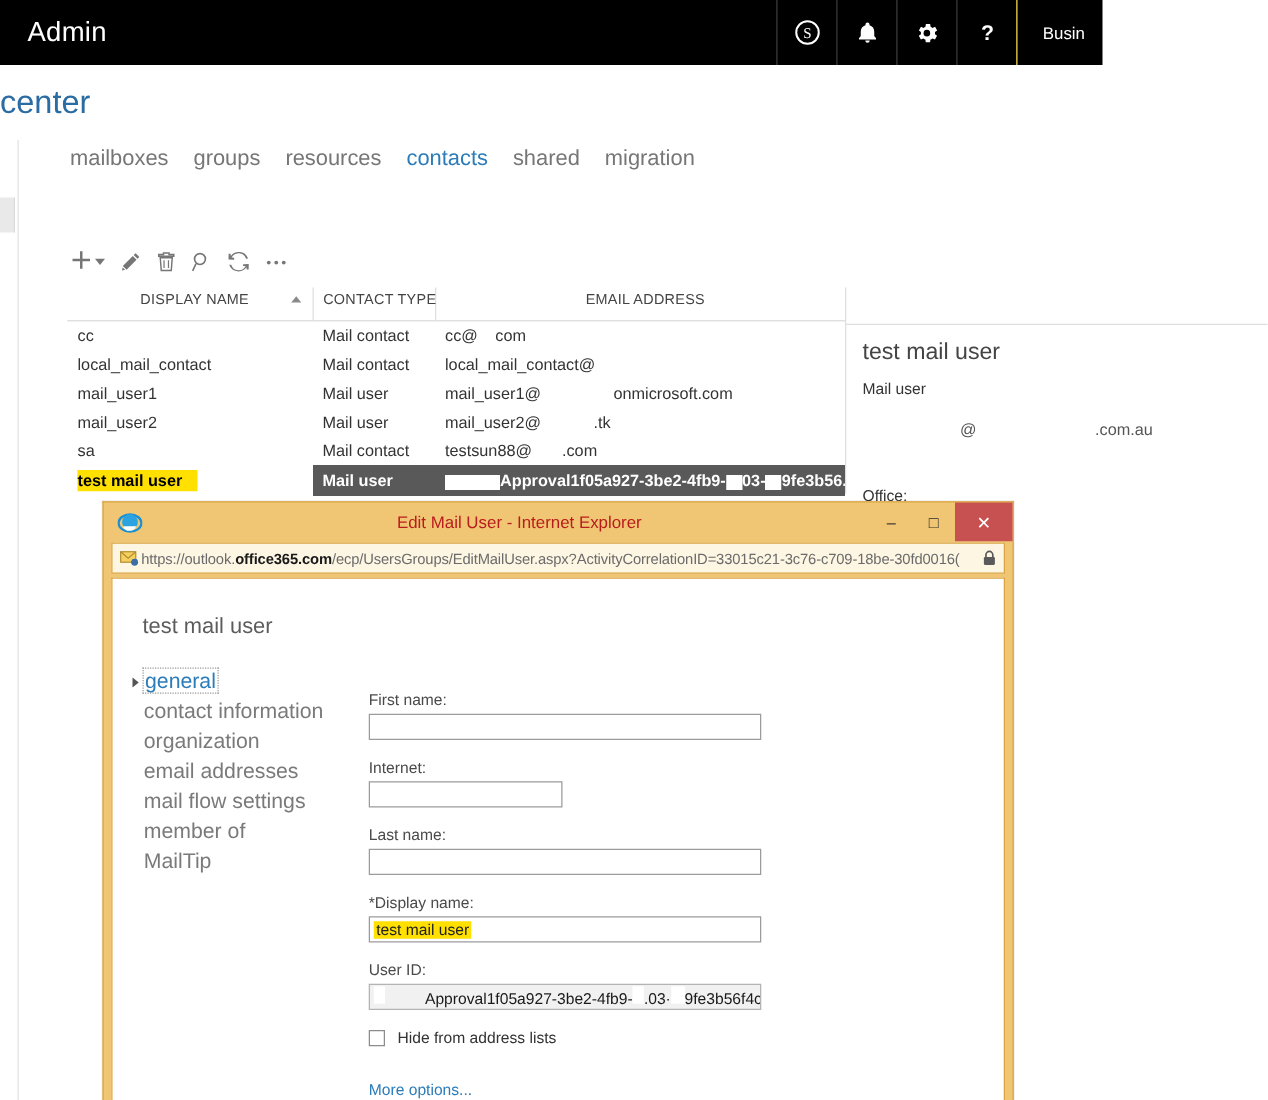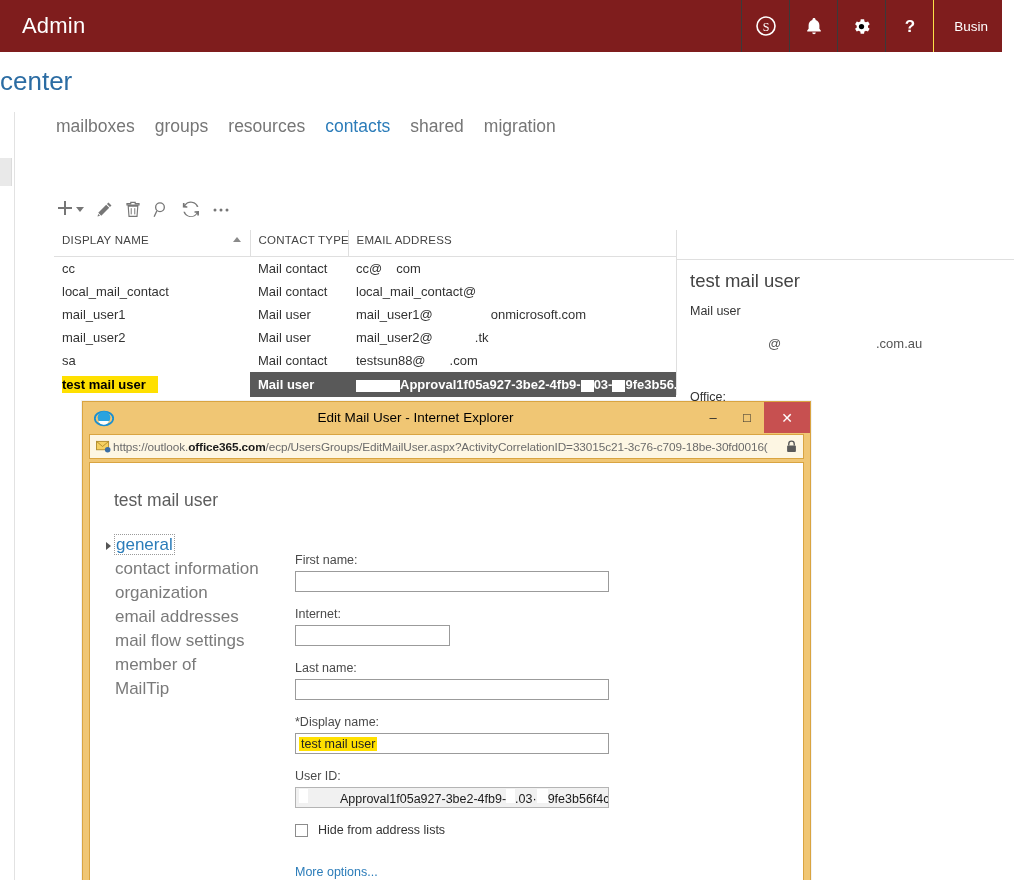--- a/index.html
+++ b/index.html
@@ -8,22 +8,22 @@
     width: 1014px; height: 880px;
     overflow: hidden;
     background: #ffffff;
     font-family: "Liberation Sans", sans-serif;
     -webkit-font-smoothing: antialiased;
   }
 
   
   .suite-bar {
     position: absolute; top: 0; left: 0;
-    width: 1002px; height: 52px;
-    background: #7f1d1d;
+    width: 882px; height: 52px;
+    background: #000000;
     display: flex; align-items: stretch;
   }
   .suite-title {
     flex: 0 0 auto;
     display: flex; align-items: center;
     padding: 0 18px 0 22px;
     color: #ffffff;
     font-size: 22px;
     font-weight: 400;
     letter-spacing: .2px;
@@ -106,21 +106,21 @@
     border-top: 5px solid #767676;
   }
 
   
   .list-wrap {
     position: absolute; left: 54px; top: 230px;
     width: 622px;
   }
   .tbl { width: 100%; border-collapse: collapse; table-layout: fixed; }
   .tbl thead th {
-    text-align: left;
+    text-align: center;
     font-size: 11.5px;
     font-weight: 400;
     color: #444;
     letter-spacing: .25px;
     padding: 4px 0 10px 8px;
     border-bottom: 1px solid #dfdfdf;
     border-right: 1px solid #dfdfdf;
     position: relative;
     white-space: nowrap;
     cursor: pointer;
@@ -220,21 +220,21 @@
   }
   .ie-favicon {
     width: 26px; margin-left: 8px;
     display: flex; align-items: center; justify-content: center;
     cursor: pointer;
   }
   .ie-title {
     flex: 1 1 auto;
     text-align: center;
     font-size: 13.5px;
-    color: #000000;
+    color: #b91c1c;
     font-weight: 400;
     padding-right: 96px;
     white-space: nowrap;
   }
   .ie-ctrls {
     position: absolute; right: 0; top: 0;
     display: flex; align-items: stretch; height: 31px;
   }
   .ie-ctrl {
     width: 34px;

